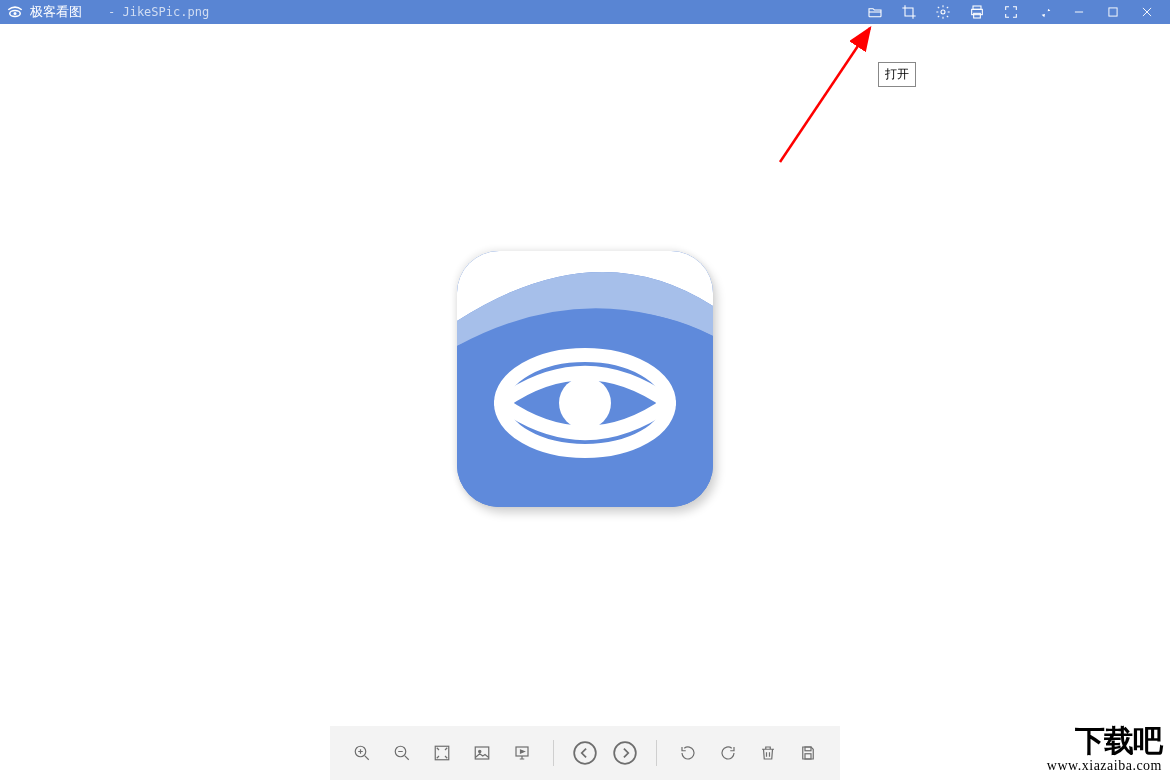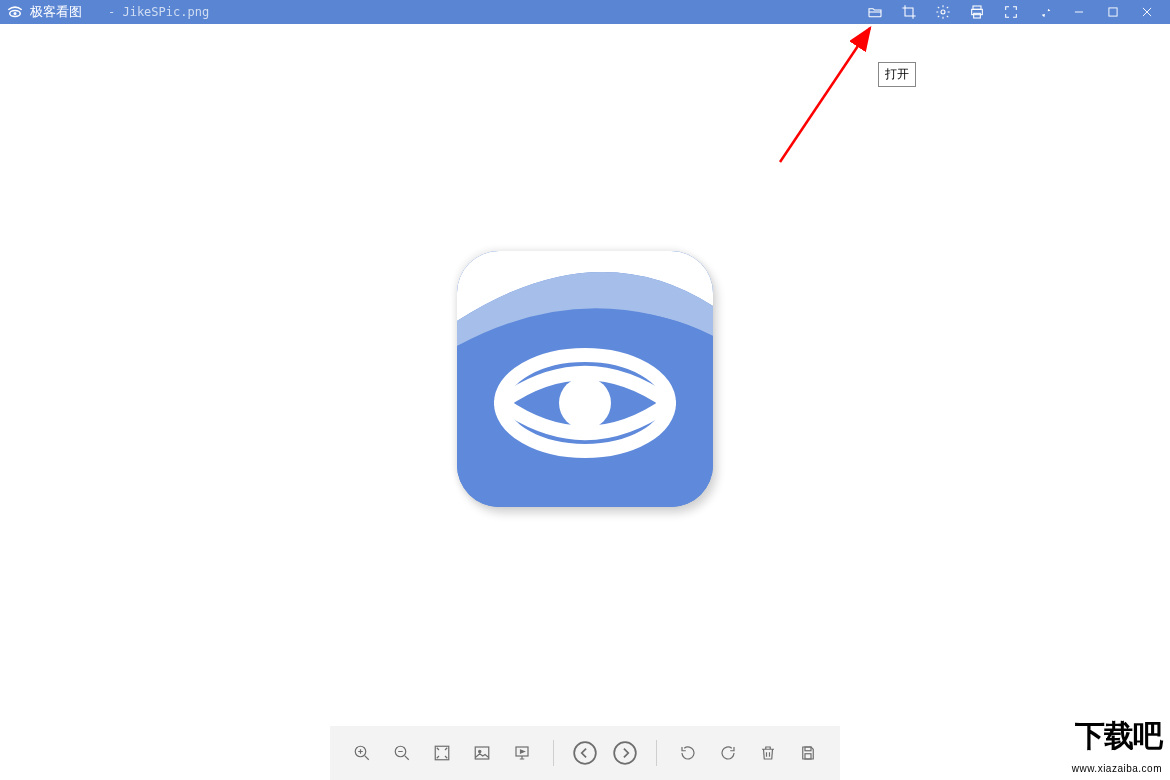--- a/index.html
+++ b/index.html
@@ -104,21 +104,21 @@
 
 .watermark {
   position: absolute;
   right: 8px; bottom: 6px;
   text-align: right;
   color: #000;
   font-family: "SimHei", sans-serif;
   z-index: 60;
 }
 .watermark .big { font-size: 30px; font-weight: 900; letter-spacing: -1px; line-height: 1; }
-.watermark .small { font-size: 10px; letter-spacing: 0.5px; margin-top: 12px; }
+.watermark .small { font-size: 14px; letter-spacing: 0.5px; margin-top: 2px; font-family: Liberation Serif, serif; }
 </style>
 </head>
 <body>
 
 <div class="titlebar">
   <div class="titlebar-left">
     <span class="app-logo">
       <svg viewBox="0 0 24 24">
           <path d="M3 9 Q12 2 21 9" stroke="#fff" stroke-width="2" fill="none"></path>
           <ellipse cx="12" cy="14" rx="7" ry="4" stroke="#fff" stroke-width="2" fill="none"></ellipse>

